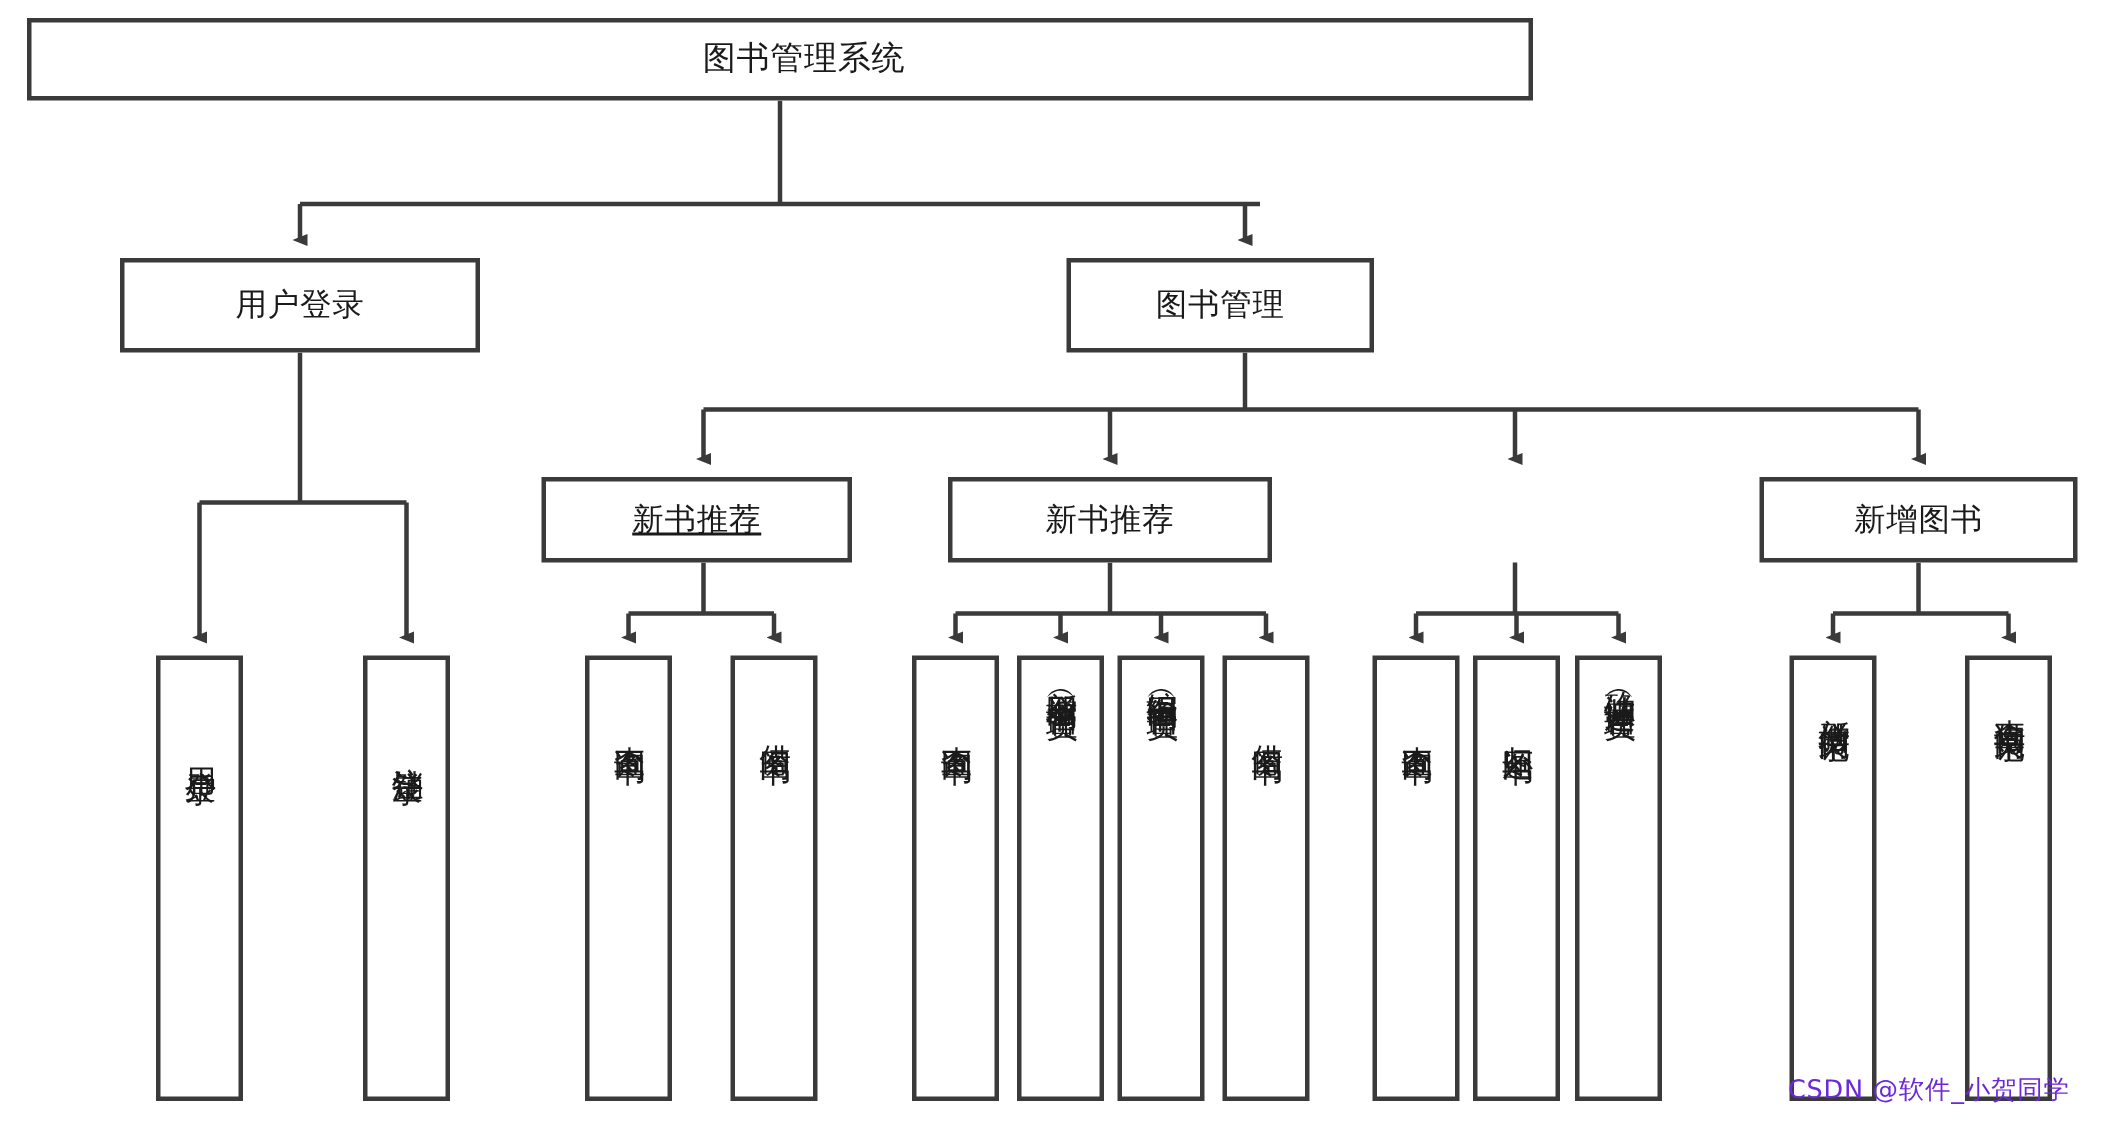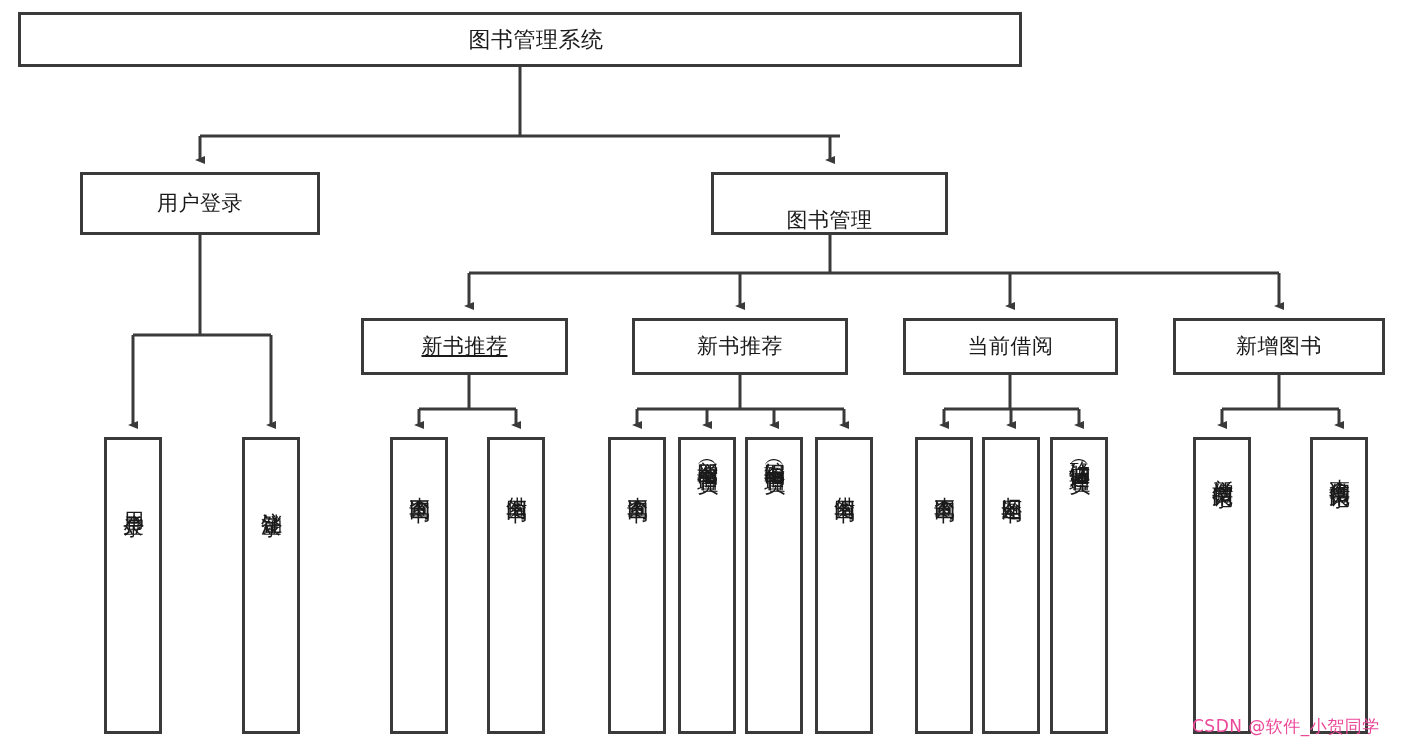--- a/index.html
+++ b/index.html
@@ -58,21 +58,21 @@
     text-orientation: upright;
     font-size: 21px;
     line-height: 1.22;
     letter-spacing: 2px;
     white-space: nowrap;
     display: block;
   }
   .watermark {
     position: absolute;
     font-size: 17px;
-    color: #ec4899;
+    color: #6d28d9;
     white-space: nowrap;
     letter-spacing: 0.5px;
   }
 </style>
 </head>
 <body>
 
 <div id="canvas">
 
   <svg class="wires" viewBox="0 0 1405 747" xmlns="http://www.w3.org/2000/svg">
@@ -126,35 +126,32 @@
   </svg>
 
   <div class="node root" style="left:18px; top:12px; width:1004px; height:55px;">
     <span class="label-h">图书管理系统</span>
   </div>
 
   <div class="node" style="left:80px; top:172px; width:240px; height:63px;">
     <span class="label-h">用户登录</span>
   </div>
 
-  <div class="node" style="left:711px; top:172px; width:237px; height:63px;align-items:flex-end;">
+  <div class="node" style="left:711px; top:172px; width:205px; height:63px;">
     <span class="label-h">图书管理</span>
   </div>
 
   <div class="node" style="left:361px; top:318px; width:207px; height:57px;text-decoration:underline;">
     <span class="label-h">新书推荐</span>
   </div>
 
   <div class="node" style="left:632px; top:318px; width:216px; height:57px;">
     <span class="label-h">新书推荐</span>
   </div>
 
-  <div class="node" style="left:903px; top:318px; width:215px; height:57px;">
-    <span class="label-h">当前借阅</span>
-  </div>
 
   <div class="node" style="left:1173px; top:318px; width:212px; height:57px;">
     <span class="label-h">新增图书</span>
   </div>
 
   <div class="node leaf" style="left:104px; top:437px; width:58px; height:297px;">
     <span class="label-v" style="margin-top:55px;">用户登录</span>
   </div>
 
   <div class="node leaf" style="left:242px; top:437px; width:58px; height:297px;">

